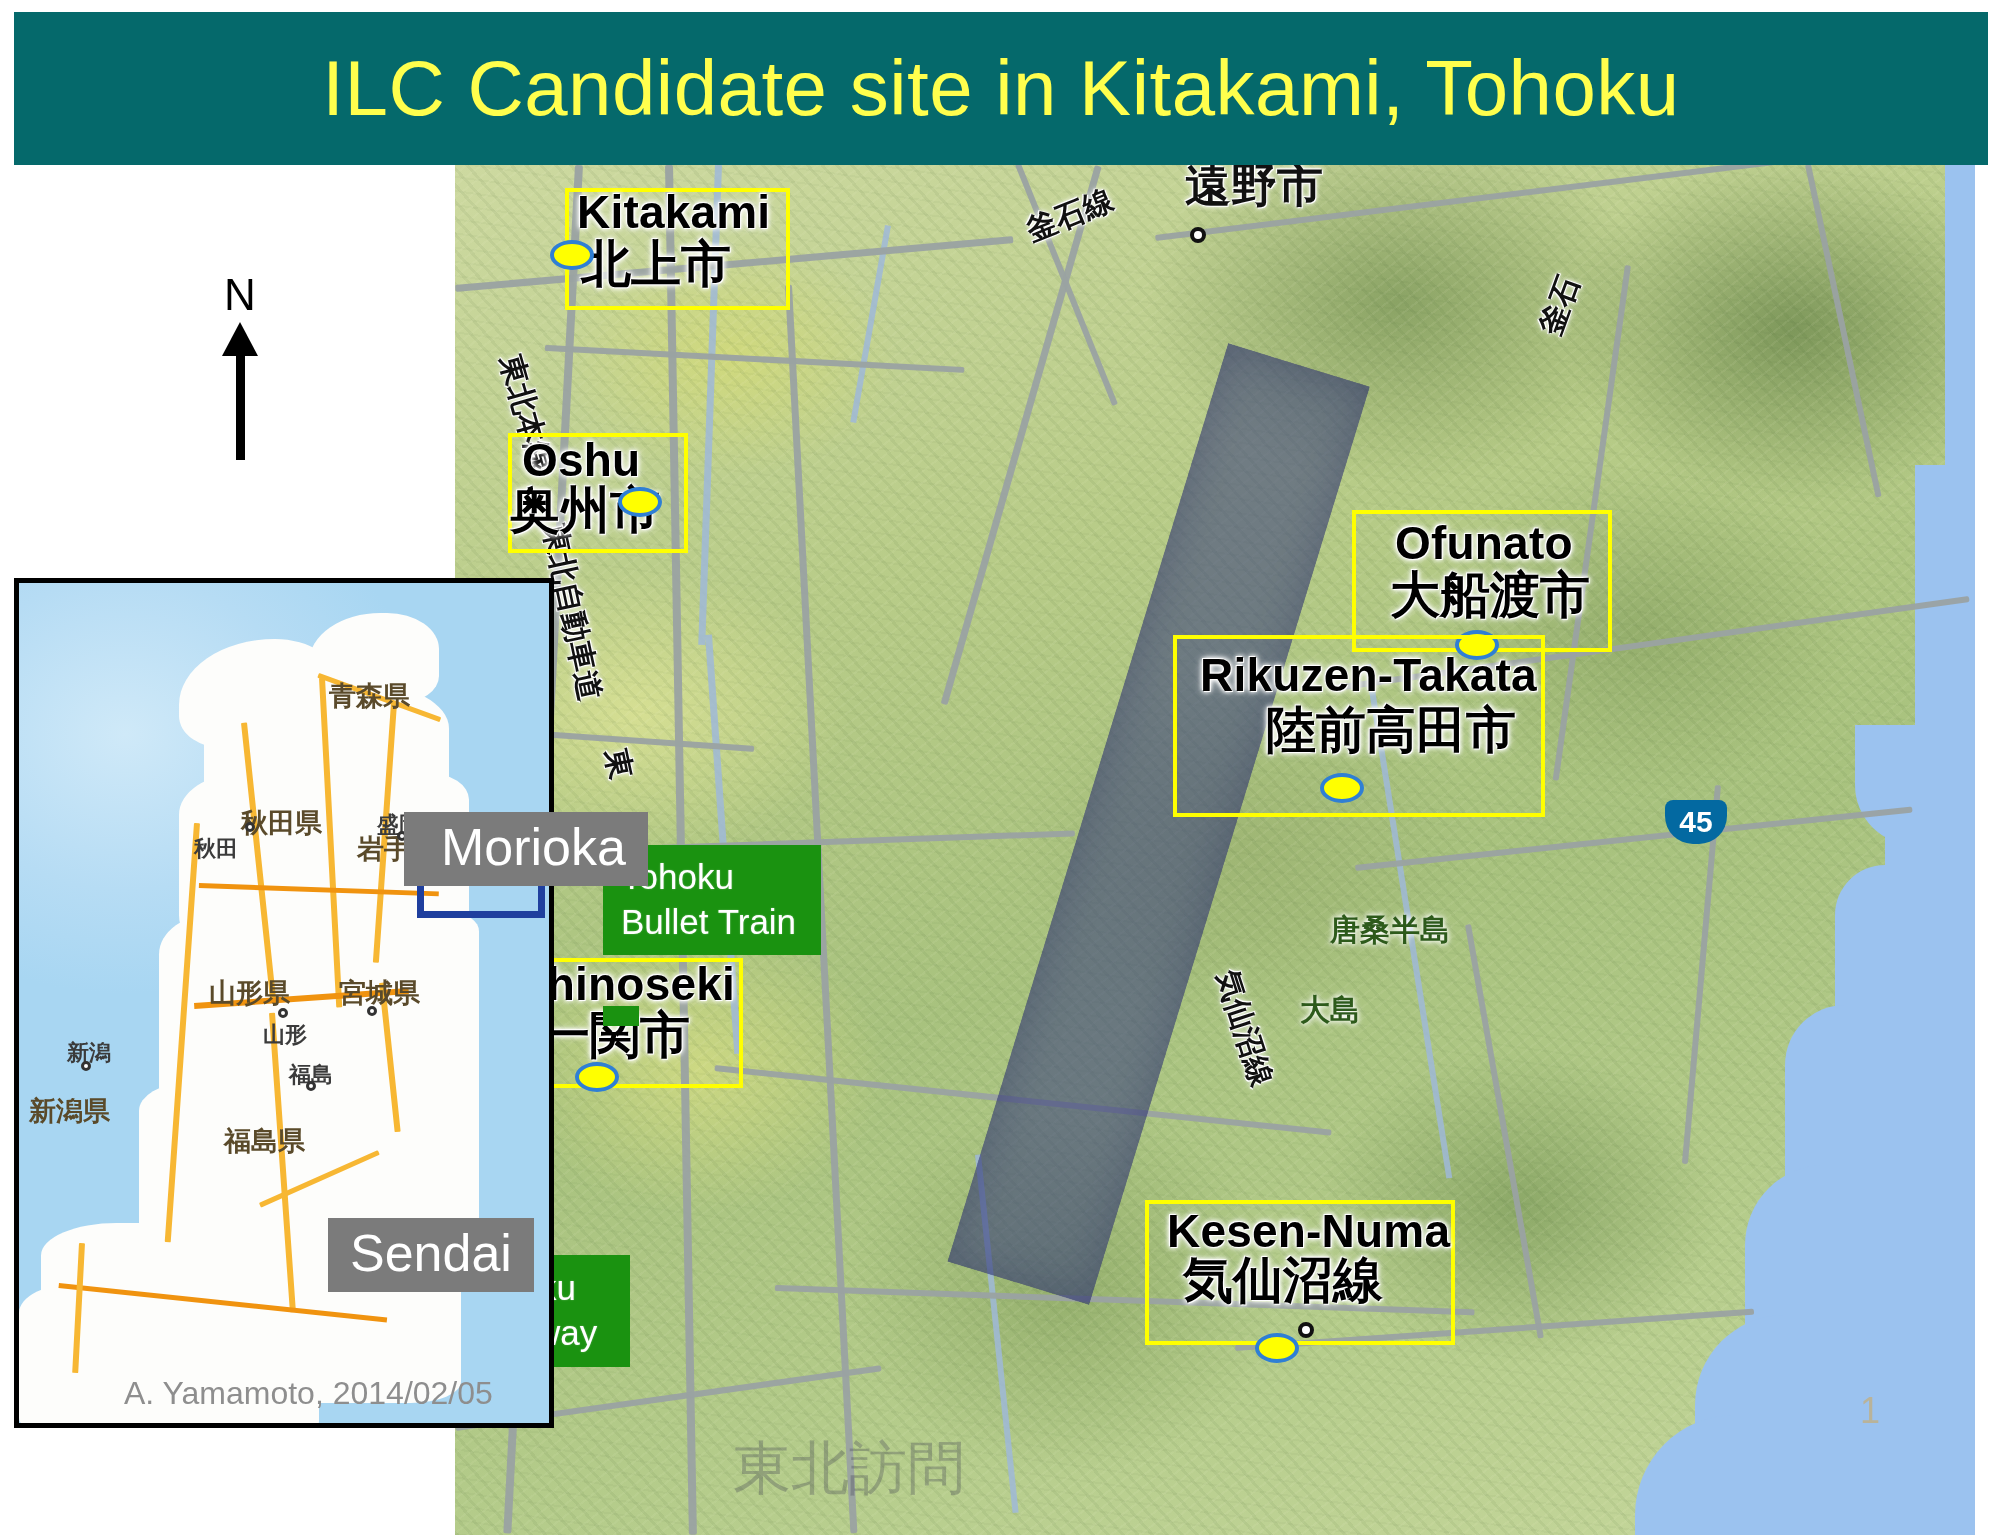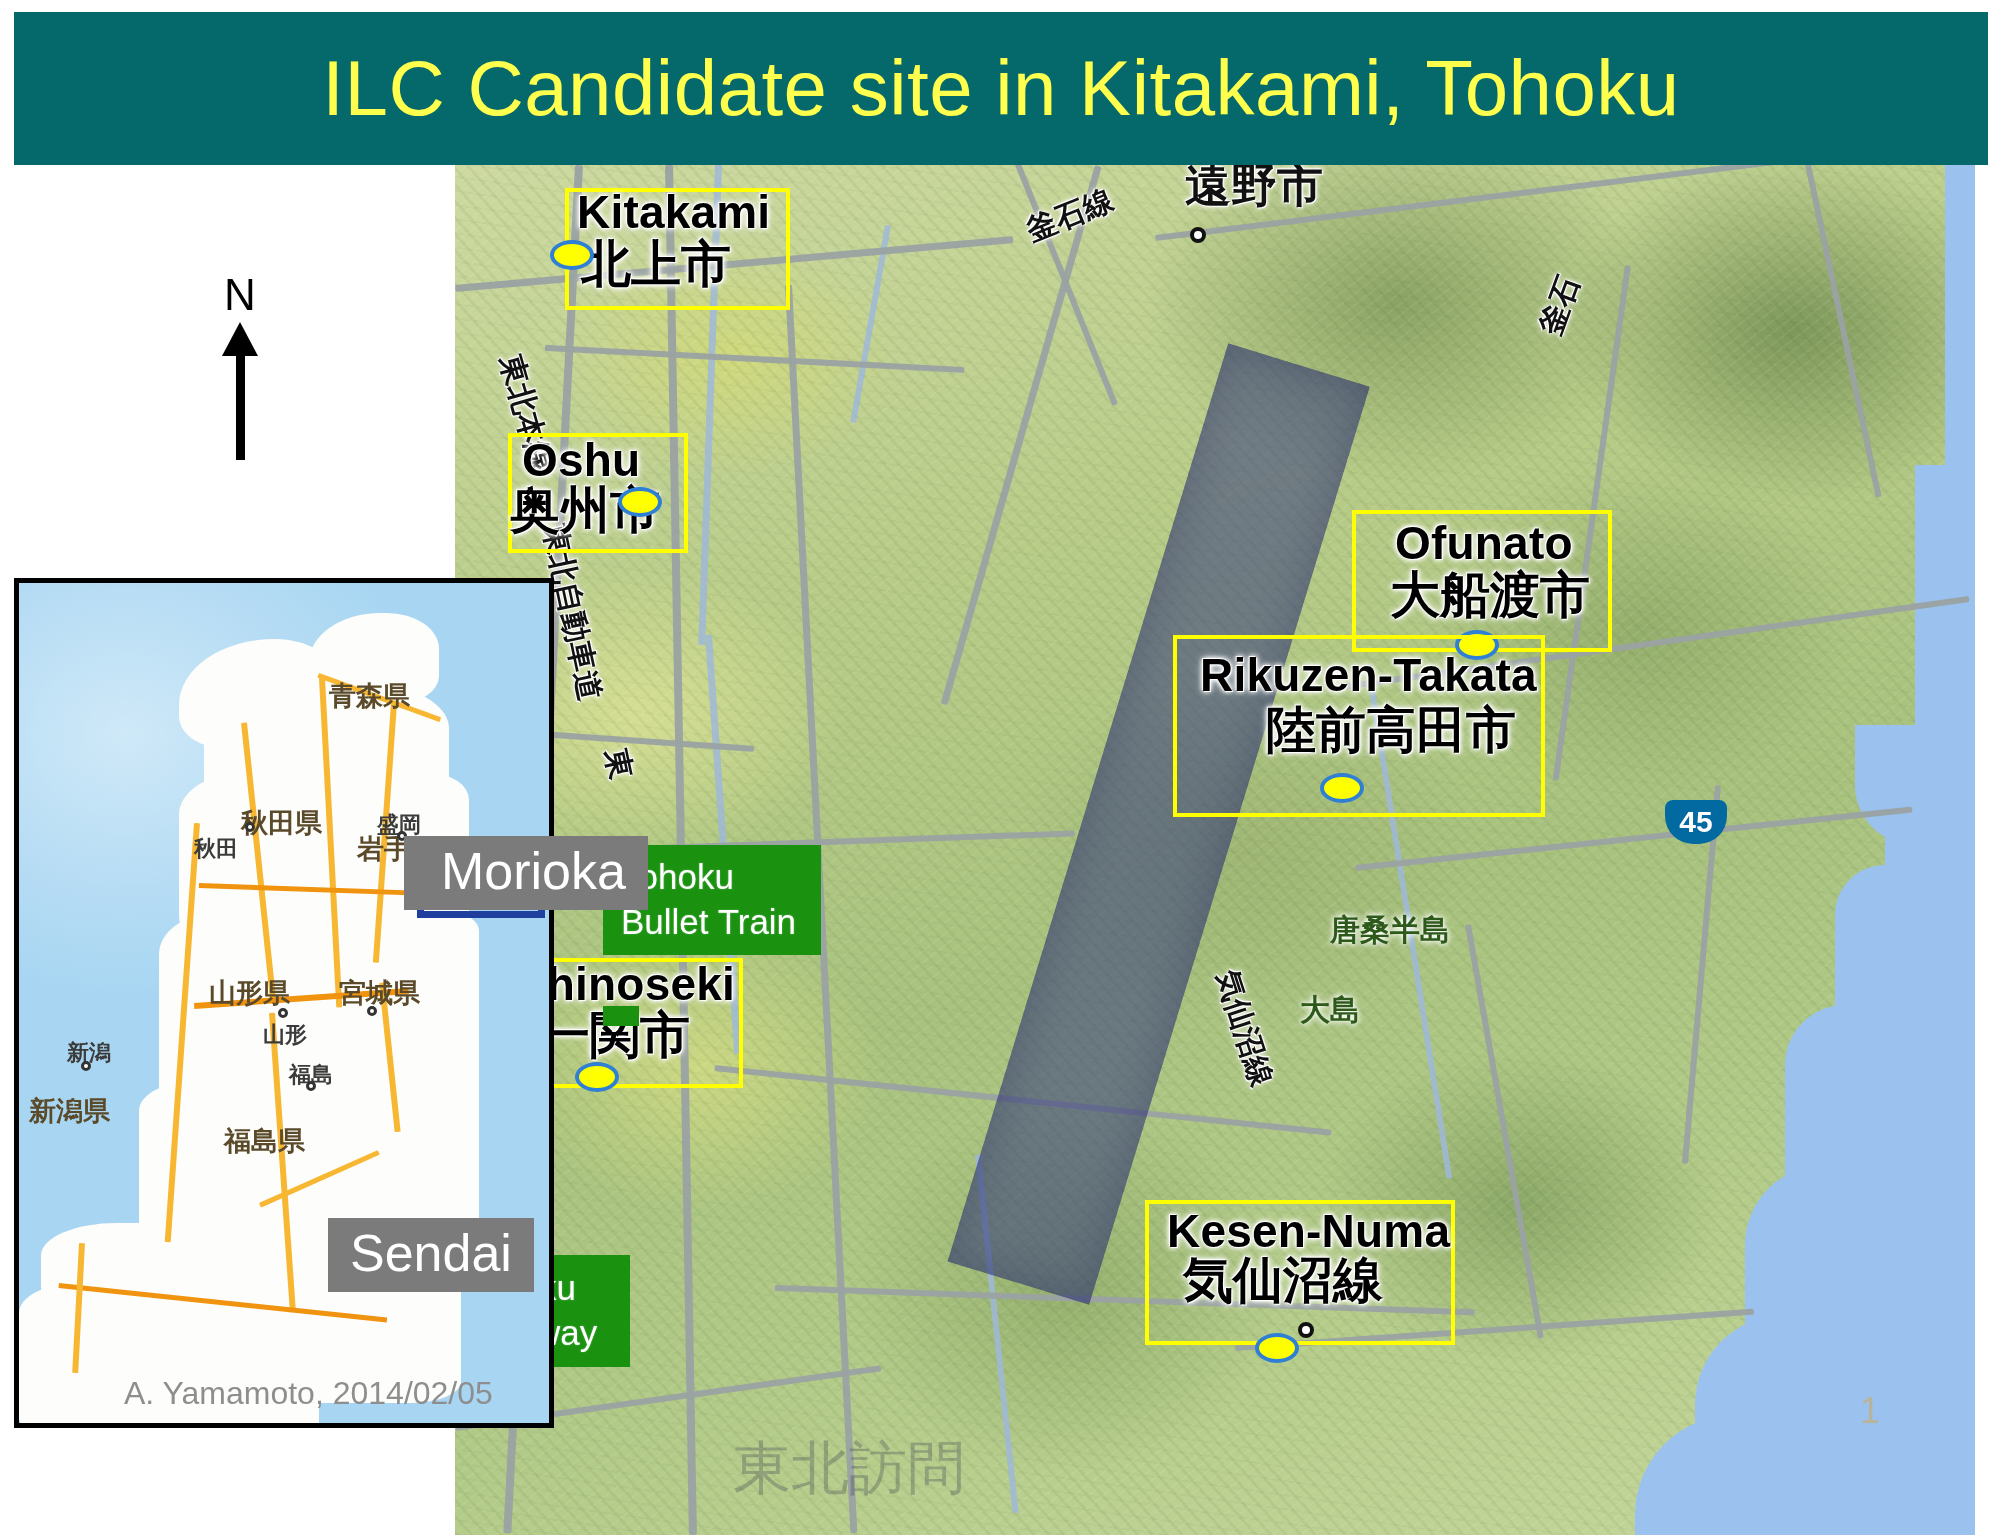--- a/index.html
+++ b/index.html
@@ -275,14 +275,14 @@
   <div class="inset-dot" style="left:62px;top:478px;"></div>
   <div class="inset-jp inset-city" style="left:270px;top:477px;">福島</div>
   <div class="inset-dot" style="left:287px;top:498px;"></div>
   <div class="inset-dot" style="left:348px;top:423px;"></div>
 
   <div id="site-rect" style="left:398px;top:255px;width:128px;height:80px;"></div>
 
   <div id="credit" style="left:105px;top:792px;">A. Yamamoto, 2014/02/05</div>
 </div>
 
-<div class="gray-label" style="left:404px;top:836px;padding-left:37px;">Morioka</div>
+<div class="gray-label" style="left:404px;top:812px;padding-left:37px;">Morioka</div>
 <div class="gray-label" style="left:328px;top:1218px;">Sendai</div>
 
 </body></html>

